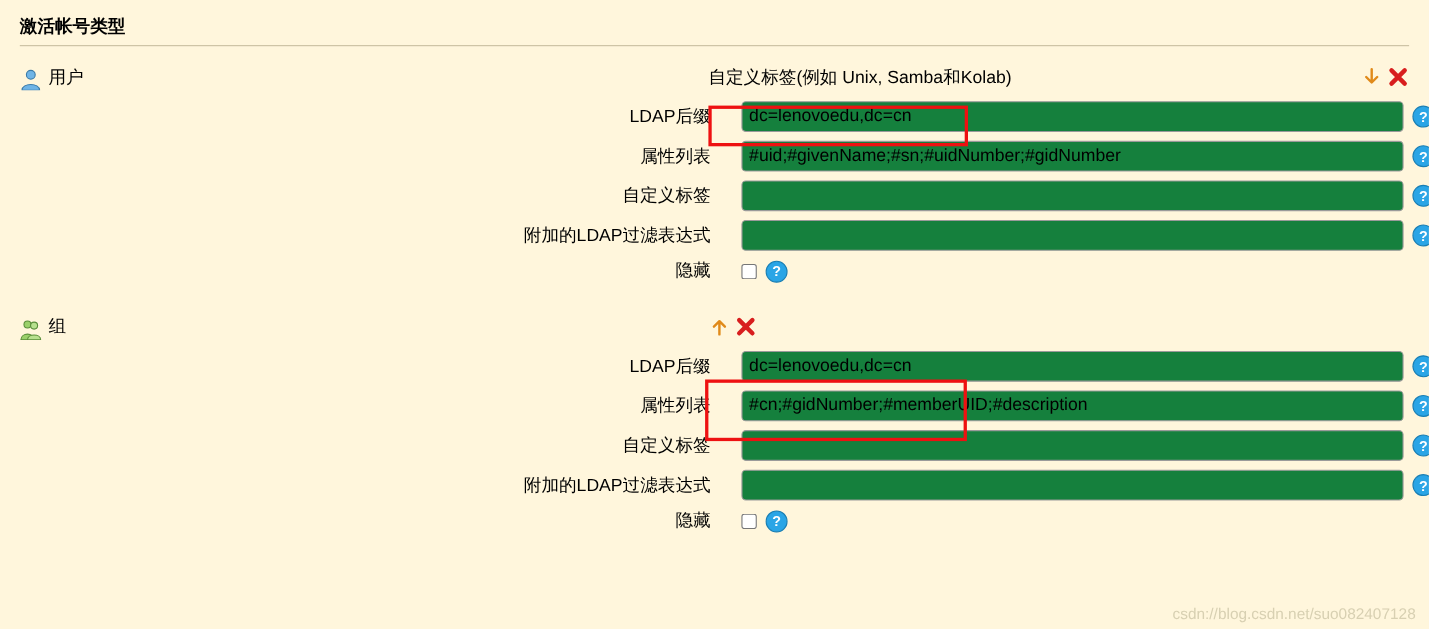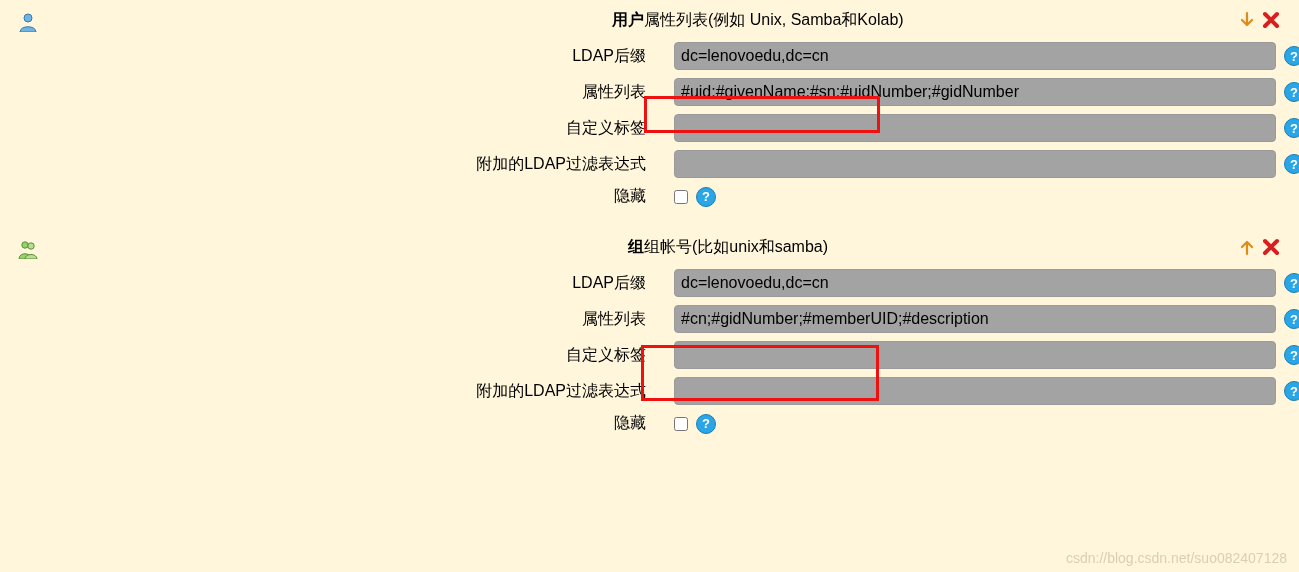--- a/index.html
+++ b/index.html
@@ -18,21 +18,21 @@
     margin-bottom:18px;
   }
   .section-head{
     display:flex;align-items:flex-start;margin-bottom:10px;
   }
   .section-icon{
     flex:0 0 26px;display:flex;align-items:center;justify-content:flex-start;
     padding-top:2px;
   }
   .section-title{
-    font-weight:bold;font-size:16px;flex:0 0 600px;text-align:right;
+    font-weight:normal;font-size:16px;flex:0 0 600px;
   }
   .section-subtitle{
     font-size:16px;color:#000;flex:1;
   }
   .head-actions{
     display:flex;gap:4px;align-items:center;
   }
   .form-rows{margin-bottom:30px;}
   .row{
     display:flex;align-items:center;margin-bottom:8px;
@@ -41,21 +41,21 @@
     flex:0 0 628px;text-align:right;padding-right:28px;
     font-size:16px;color:#000;
   }
   .row .field{
     flex:1;display:flex;align-items:center;gap:8px;
   }
   input[type=text]{
     width:588px;height:26px;
     border:1px solid #9a9a9a;border-radius:4px;
     padding:0 6px;font-size:16px;font-family:inherit;
-    background:#a3a3a3;
+    background:#15803d;
   }
   input[type=checkbox]{
     width:14px;height:14px;margin:0;
   }
   .help{
     width:18px;height:18px;border-radius:50%;
     background:#2aa5e6;color:#fff;
     display:inline-flex;align-items:center;justify-content:center;
     font-size:13px;font-weight:bold;cursor:pointer;
     border:1px solid #1a7fb4;
@@ -67,30 +67,31 @@
     position:absolute;right:12px;bottom:6px;
     color:#d8d0b2;font-size:14px;
   }
   svg{display:block;}
 </style>
 </head>
 <body>
 
 <div class="page">
 
+  <div class="heading">激活帐号类型</div>
 
   <div class="section-head">
     <div class="section-icon">
       <svg width="20" height="20" viewBox="0 0 20 20">
         <circle cx="10" cy="6" r="4" fill="#6fb4e6" stroke="#3a7aa8"></circle>
         <path d="M2 20 C2 13 18 13 18 20 Z" fill="#6fb4e6" stroke="#3a7aa8"></path>
       </svg>
     </div>
     <div class="section-title">用户</div>
-    <div class="section-subtitle">属性列表(例如 Unix, Samba和Kolab)</div>
+    <div class="section-subtitle">自定义标签(例如 Unix, Samba和Kolab)</div>
     <div class="head-actions">
       <span title="down">
         <svg width="20" height="20" viewBox="0 0 20 20">
             <path d="M10 3 L10 13 M5 10 L10 15 L15 10" stroke="#e08a1a" stroke-width="2.2" fill="none" stroke-linecap="round" stroke-linejoin="round"></path>
           </svg>
       </span>
       <span title="delete">
         <svg width="20" height="20" viewBox="0 0 20 20">
             <path d="M4 4 L16 16 M16 4 L4 16" stroke="#d81e1e" stroke-width="4" stroke-linecap="round"></path>
           </svg>
@@ -139,21 +140,20 @@
   <div class="section-head">
     <div class="section-icon">
       <svg width="20" height="20" viewBox="0 0 20 20">
         <circle cx="7" cy="6" r="3.2" fill="#9ad06a" stroke="#5a8f3a"></circle>
         <circle cx="13" cy="7" r="3.2" fill="#b7e08e" stroke="#5a8f3a"></circle>
         <path d="M1 20 C1 13 13 13 13 20 Z" fill="#9ad06a" stroke="#5a8f3a"></path>
         <path d="M7 20 C7 14 19 14 19 20 Z" fill="#b7e08e" stroke="#5a8f3a"></path>
       </svg>
     </div>
     <div class="section-title">组</div>
-    <div class="section-subtitle">组帐号(比如unix和samba)</div>
     <div class="head-actions">
       <span title="up">
         <svg width="20" height="20" viewBox="0 0 20 20">
             <path d="M10 17 L10 7 M5 10 L10 5 L15 10" stroke="#e08a1a" stroke-width="2.2" fill="none" stroke-linecap="round" stroke-linejoin="round"></path>
           </svg>
       </span>
       <span title="delete">
         <svg width="20" height="20" viewBox="0 0 20 20">
             <path d="M4 4 L16 16 M16 4 L4 16" stroke="#d81e1e" stroke-width="4" stroke-linecap="round"></path>
           </svg>

